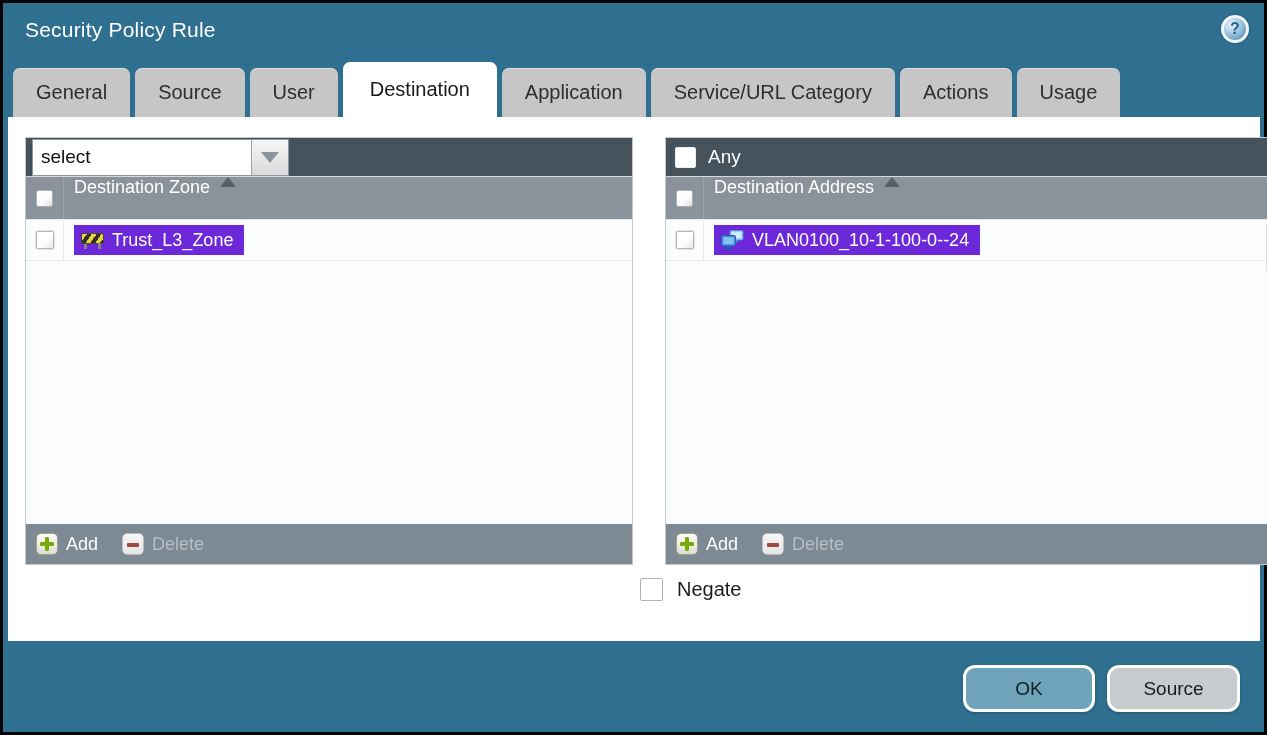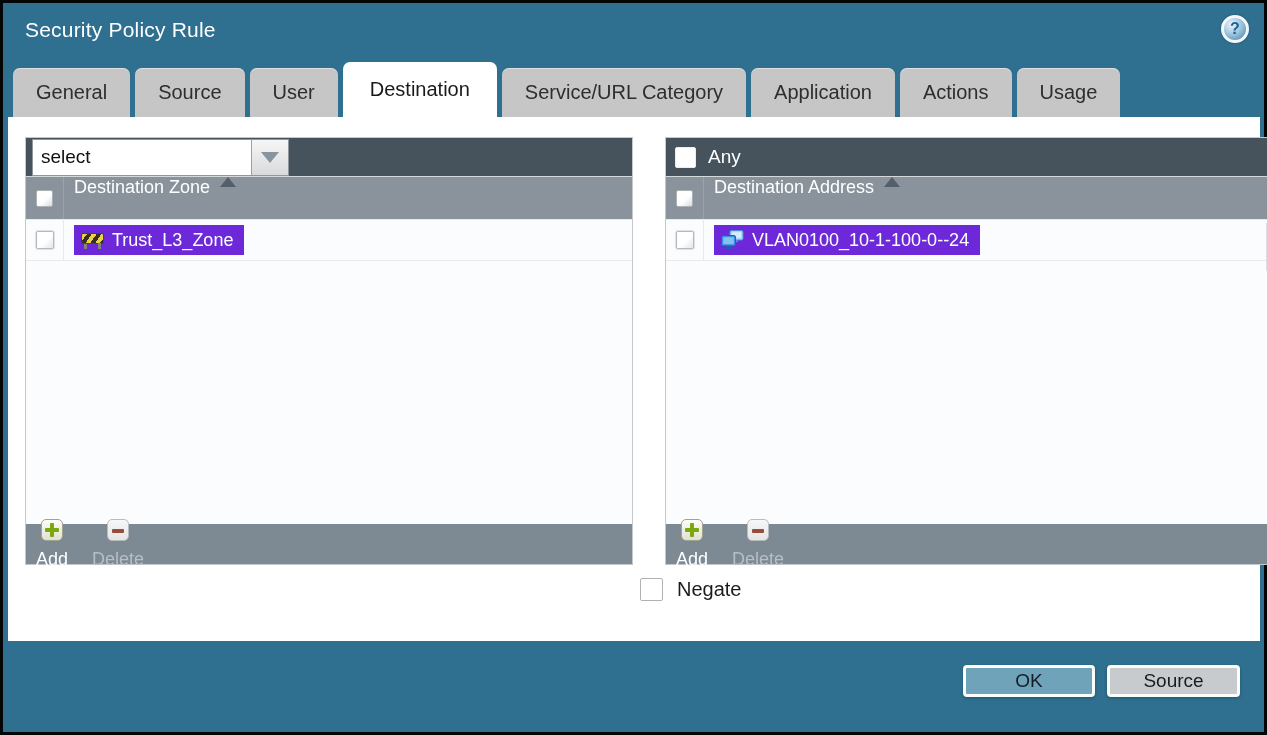--- a/index.html
+++ b/index.html
@@ -63,21 +63,21 @@
              border-bottom:10px solid #535f6b; margin-left:10px; }
 
   .rows { flex:1 1 auto; background:#fbfcfd; border-top:1px solid #e8eaec; position:relative; overflow:hidden; }
   .row { height:41px; display:flex; align-items:center; border-bottom:1px solid #e9ebec; cursor:pointer; }
   .row .cb-col { border-right:1px solid #e7e9ea; }
   .chip { display:inline-flex; align-items:center; gap:8px; margin-left:10px; height:30px;
           padding:0 11px 0 7px; background:#6d28d9; color:#ffffff; font-size:18px; cursor:pointer; white-space:nowrap; }
   .scroll-hint { position:absolute; top:3px; right:3px; width:1px; height:48px; background:#dde0e2; }
 
   .panel-footer { height:40px; background:#7d8993; display:flex; align-items:center; gap:24px; padding-left:10px; flex:0 0 auto; }
-  .foot-btn { display:flex; align-items:center; gap:8px; cursor:pointer;flex-direction:column; }
+  .foot-btn { display:flex; align-items:center; gap:8px; cursor:pointer; }
   .foot-btn .lbl { font-size:18px; color:#ffffff; }
   .foot-btn.disabled { cursor:default; }
   .foot-btn.disabled .lbl { color:#b7bec4; }
 
   .icon-plus, .icon-minus { width:22px; height:22px; border-radius:5px; position:relative; }
   .icon-plus { background:linear-gradient(180deg,#fdfdf8,#e0e0d0); border:1px solid #9fa391; }
   .icon-plus::before { content:""; position:absolute; left:3px; right:3px; top:8px; height:4px; background:#79a80f; border-radius:1px; }
   .icon-plus::after  { content:""; position:absolute; top:3px; bottom:3px; left:8px; width:4px; background:#79a80f; border-radius:1px; }
   .icon-minus { background:linear-gradient(180deg,#f6f7f6,#e4e6e6); border:1px solid #b8bcbd; }
   .icon-minus::before { content:""; position:absolute; left:4px; right:4px; top:9px; height:4px; background:#9c4a3d; border-radius:1px; }
@@ -90,21 +90,21 @@
   .zone-icon::before { content:""; position:absolute; left:3px; bottom:0; width:3px; height:6px; background:#84847a; }
   .zone-icon::after  { content:""; position:absolute; right:3px; bottom:0; width:3px; height:6px; background:#84847a; }
 
   .addr-icon { width:23px; height:20px; display:block; }
 
   
   .negate-wrap { position:absolute; left:632px; top:461px; display:flex; align-items:center; gap:14px; }
   .negate-label { font-size:20px; color:#1c1c1c; }
 
   
-  .action-btn { position:absolute; top:662px; height:32px; border-radius:4px; border:3px solid #fbfdfd;
+  .action-btn { position:absolute; top:662px; height:47px; border-radius:12px; border:3px solid #fbfdfd;
                 display:flex; align-items:center; justify-content:center; font-size:19px; color:#141e26;
                 cursor:pointer; box-shadow:0 1px 3px rgba(0,0,0,.25); }
   .btn-ok { left:960px; width:132px; background:#6fa3ba; }
   .btn-cancel { left:1104px; width:133px; background:#c7cbce; color:#1b1b1b; }
 </style>
 </head>
 <body>
 
 <div class="screen">
   <div class="dialog">
@@ -114,22 +114,22 @@
       <div class="help-icon">
         <span>?</span>
       </div>
     </div>
 
     <div class="tab-bar">
       <div class="tab">General</div>
       <div class="tab">Source</div>
       <div class="tab">User</div>
       <div class="tab active">Destination</div>
+      <div class="tab">Application</div>
       <div class="tab">Service/URL Category</div>
-      <div class="tab">Application</div>
       <div class="tab">Actions</div>
       <div class="tab">Usage</div>
     </div>
 
     <div class="content">
 
       <div class="panel left">
         <div class="panel-toolbar">
           <div class="combobox">
             <input type="text" value="select" style="">

